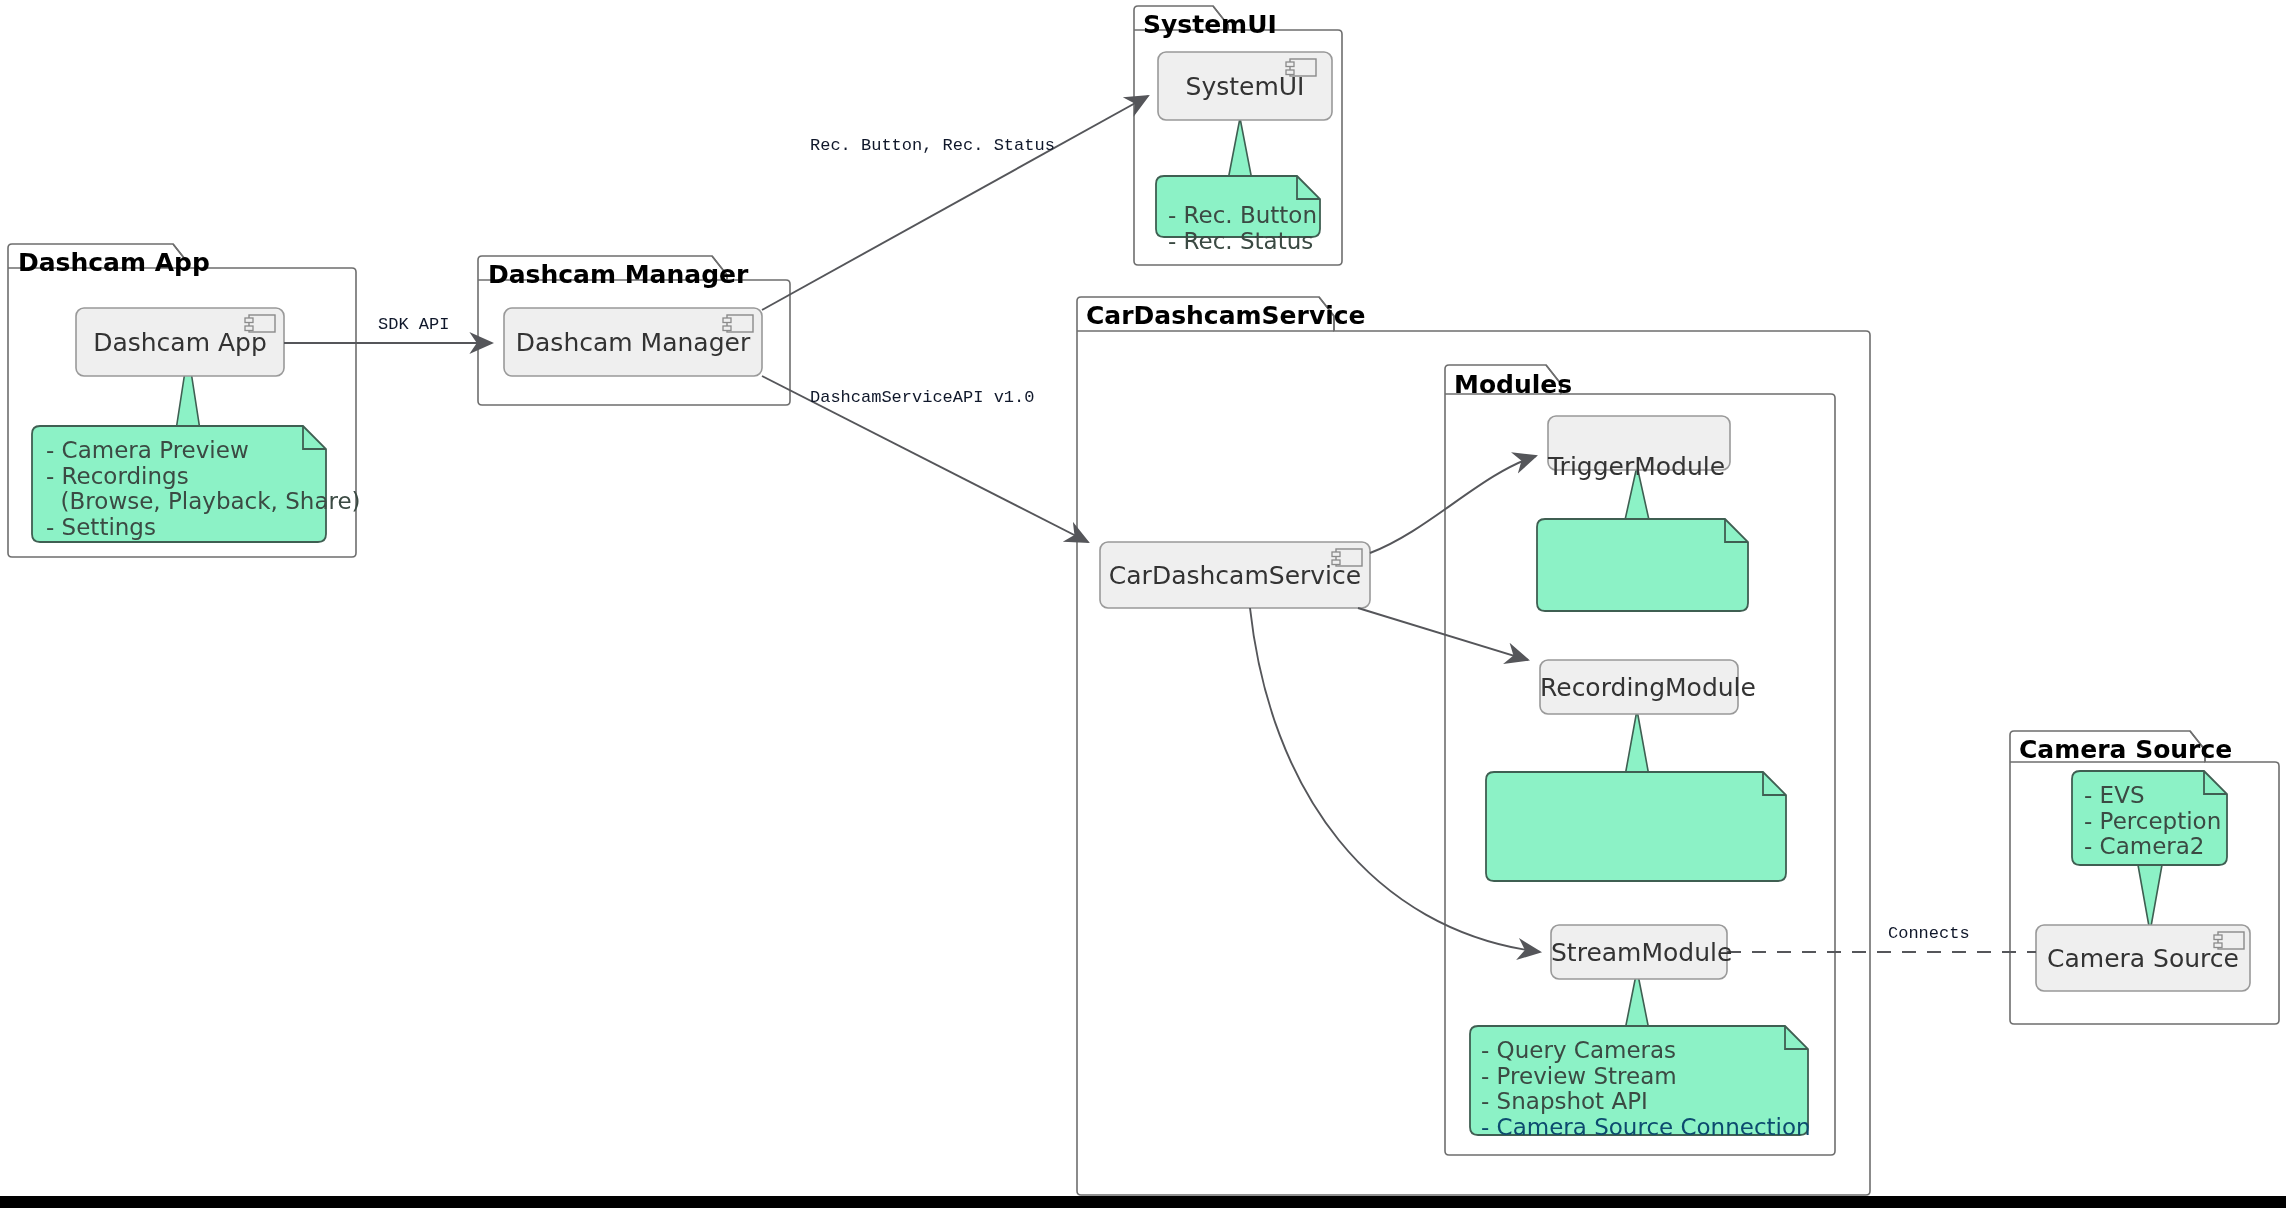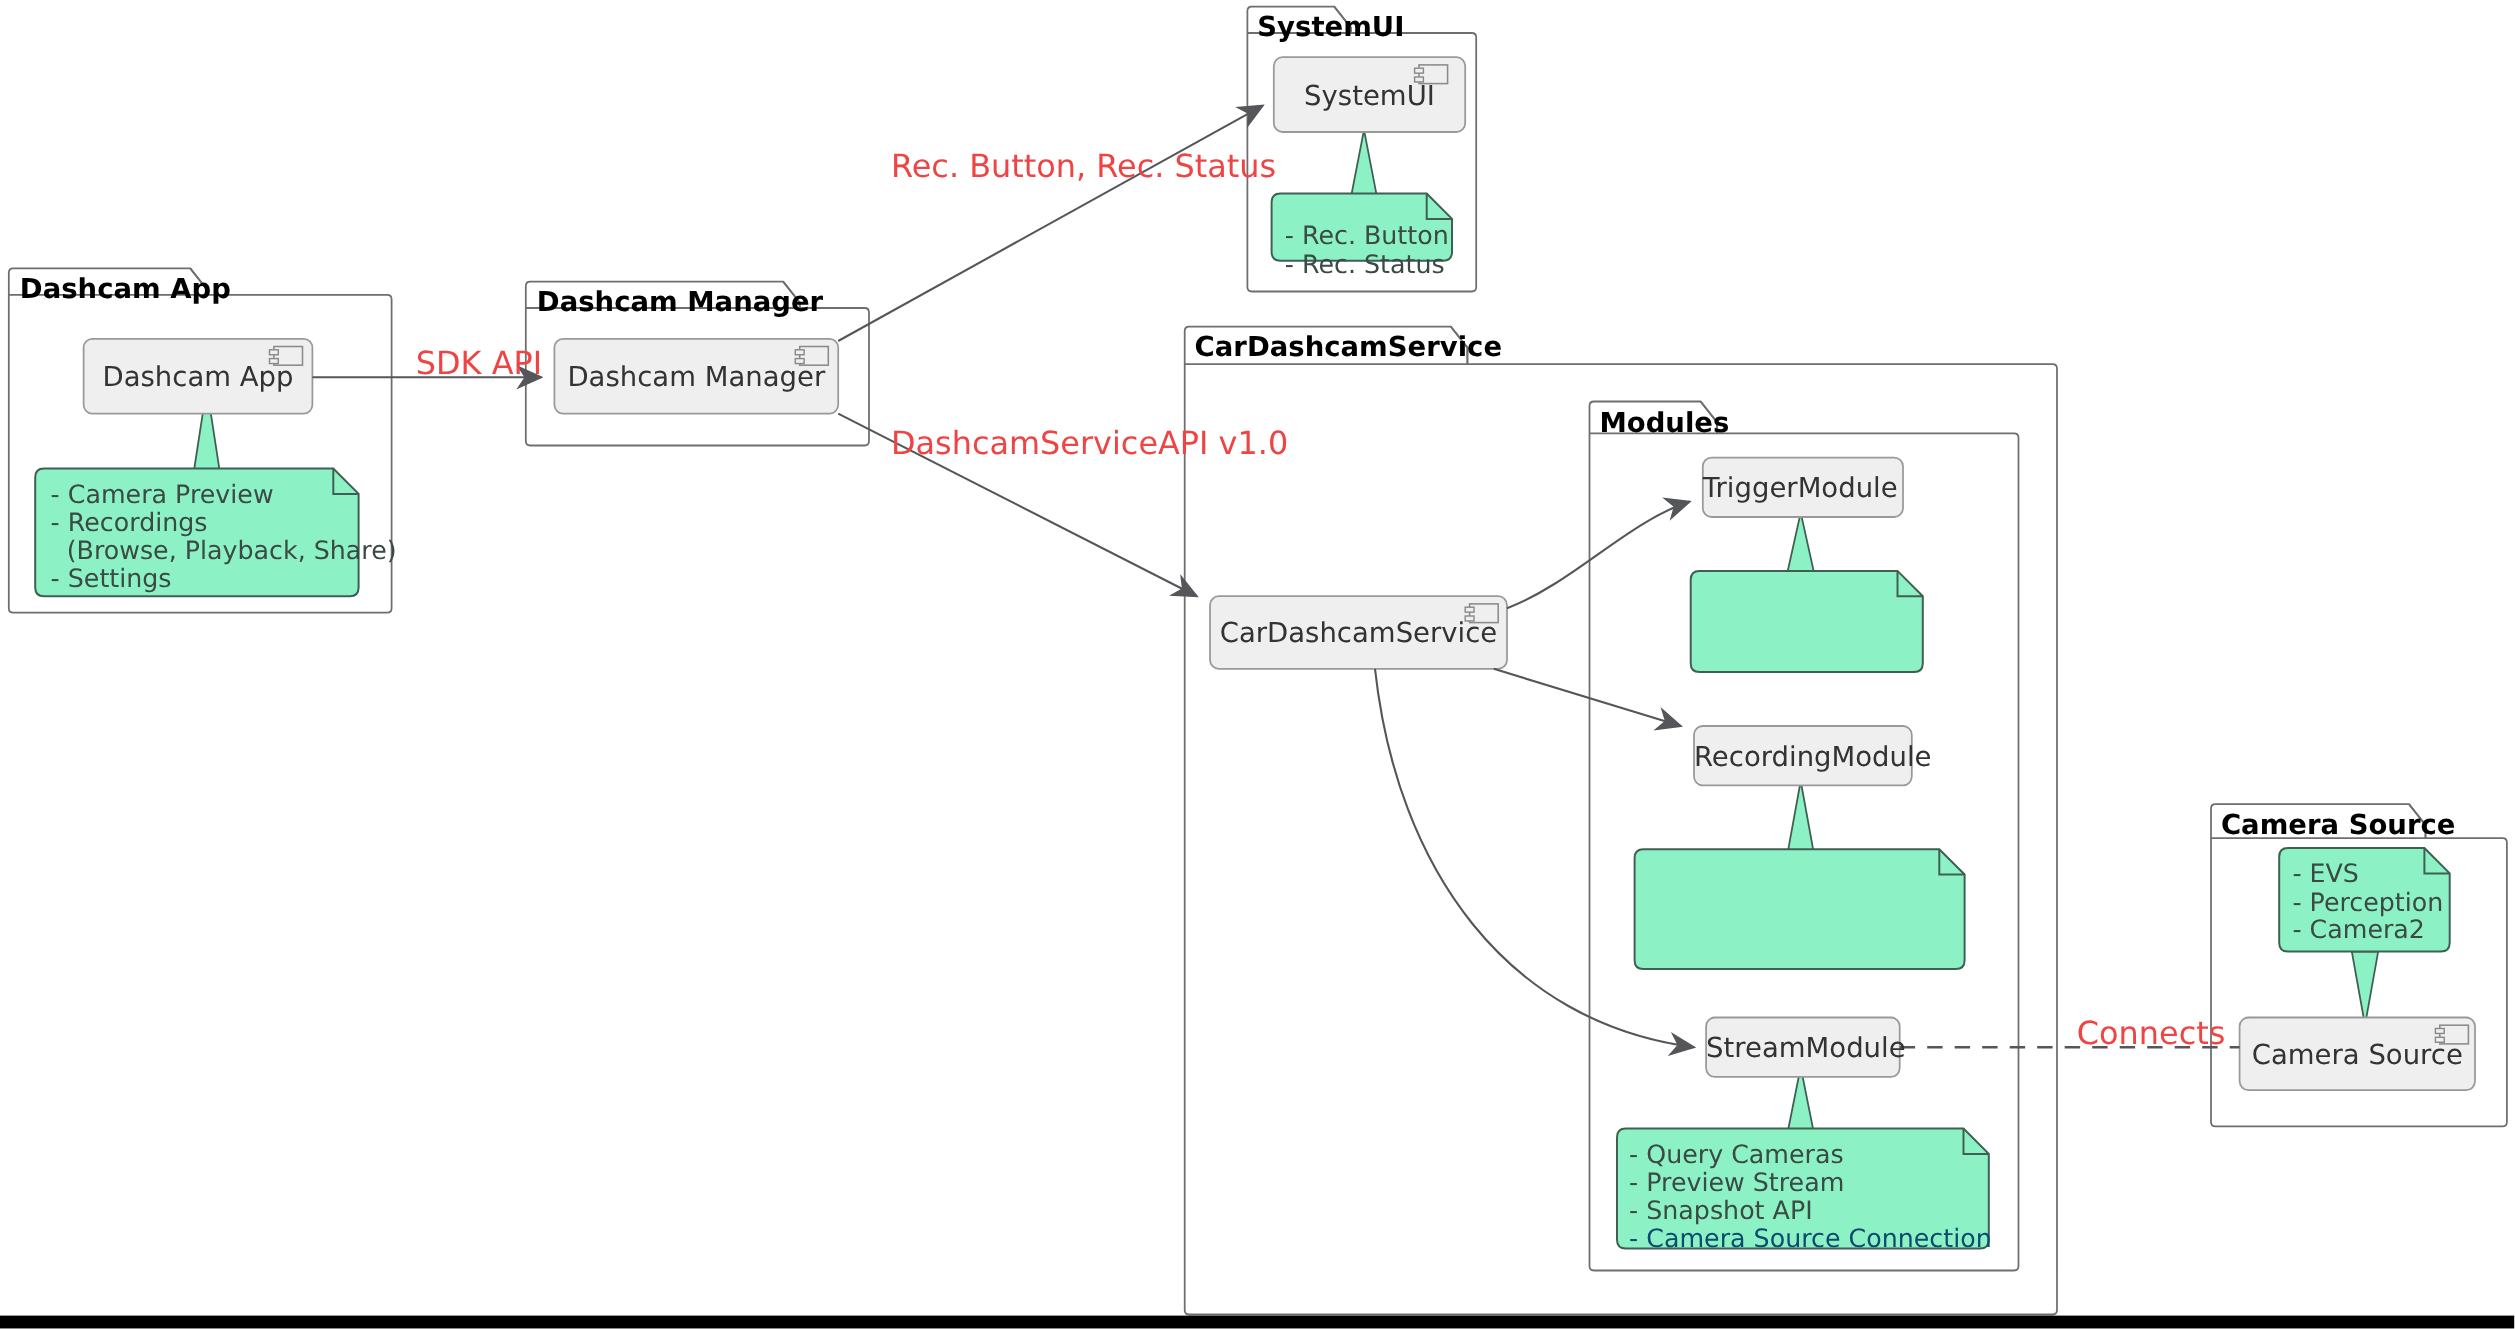--- a/index.html
+++ b/index.html
@@ -40,24 +40,25 @@
   .note-text {
     position: absolute;
     font-size: 23px;
     color: #3b4a43;
     white-space: pre;
     line-height: 25.5px;
   }
   .note-text b { font-weight: normal; color: #0c4a6e; }
   .edge-label {
     position: absolute;
-    font-size: 29px;
-    color: #ef4444;
+    font-size: 17px;
+    color: #0f172a;
     white-space: nowrap;
     line-height: 1;
+    font-family: Liberation Mono, monospace;
   }
   .bottom-bar {
     position: absolute;
     left: 0;
     top: 1196px;
     width: 2286px;
     height: 12px;
     background: #000000;
   }
 </style>
@@ -236,21 +237,21 @@
   <div class="pkg-title" style="left:488px; top:262px;">Dashcam Manager</div>
   <div class="pkg-title" style="left:1143px; top:12px;">SystemUI</div>
   <div class="pkg-title" style="left:1086px; top:303px;">CarDashcamService</div>
   <div class="pkg-title" style="left:1454px; top:372px;">Modules</div>
   <div class="pkg-title" style="left:2019px; top:737px;">Camera Source</div>
 
   <div class="comp-label" style="left:76px; top:330px; width:208px;">Dashcam App</div>
   <div class="comp-label" style="left:504px; top:330px; width:258px;">Dashcam Manager</div>
   <div class="comp-label" style="left:1158px; top:74px; width:174px;">SystemUI</div>
   <div class="comp-label" style="left:1100px; top:563px; width:270px;">CarDashcamService</div>
-  <div class="comp-label" style="left:1548px; top:431px; width:150px;">TriggerModule</div>
+  <div class="comp-label" style="left:1548px; top:454px; width:150px;">TriggerModule</div>
   <div class="comp-label" style="left:1540px; top:675px; width:186px;">RecordingModule</div>
   <div class="comp-label" style="left:1551px; top:940px; width:176px;">StreamModule</div>
   <div class="comp-label" style="left:2036px; top:946px; width:214px;">Camera Source</div>
 
   <div class="note-text" style="left:46px; top:438px;"><div>- Camera Preview</div><div>- Recordings</div><div>  (Browse, Playback, Share)</div><div>- Settings</div></div>
   <div class="note-text" style="left:1168px; top:203px;"><div>- Rec. Button</div><div>- Rec. Status</div></div>
   <div class="note-text" style="left:1481px; top:1038px;"><div>- Query Cameras</div><div>- Preview Stream</div><div>- Snapshot API</div><div><b>- Camera Source Connection</b></div></div>
   <div class="note-text" style="left:2084px; top:783px;"><div>- EVS</div><div>- Perception</div><div>- Camera2</div></div>
 
   <div class="edge-label" style="left:378px; top:316px;">SDK API</div>

